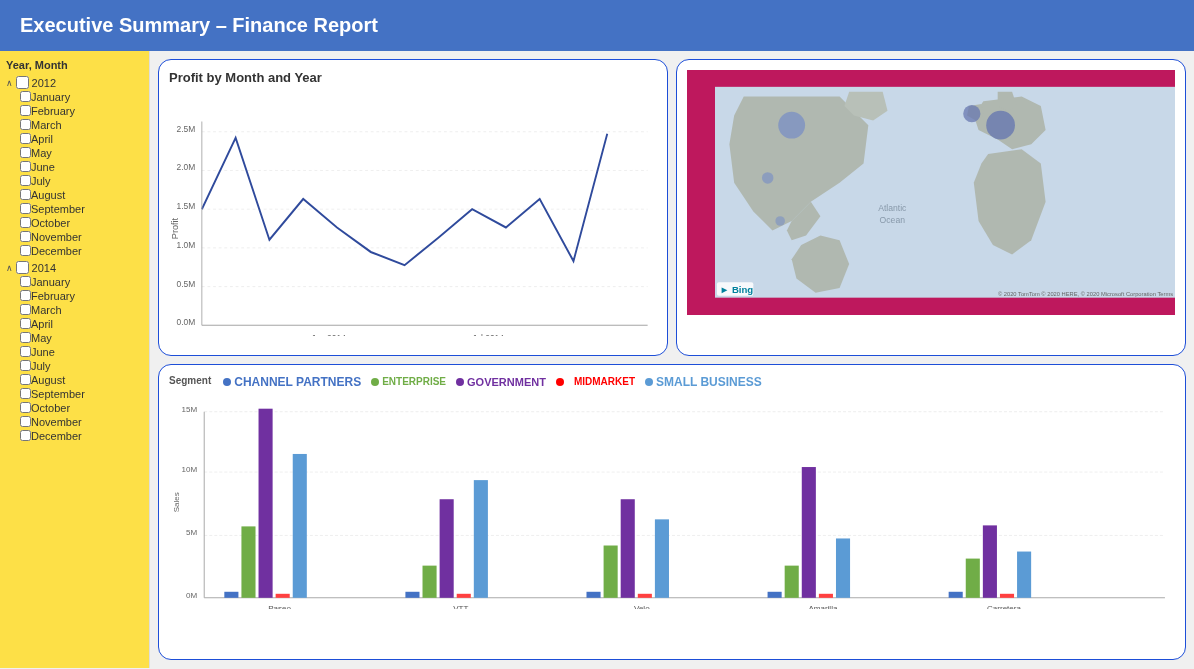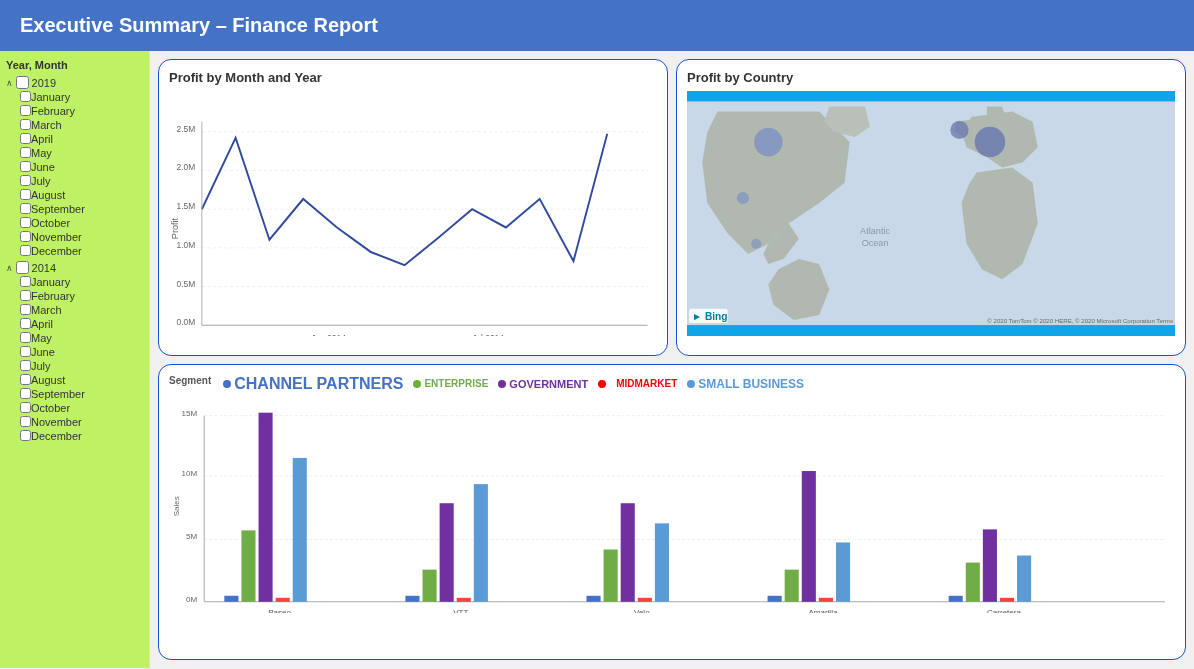--- a/index.html
+++ b/index.html
@@ -13,21 +13,21 @@
       font-weight: bold;
     }
 
     .main-content {
       display: flex;
       height: calc(100% - 52px);
     }
 
     .sidebar {
       width: 150px;
-      background: #bef264;
+      background: #fde047;
       padding: 8px 6px;
       overflow-y: auto;
       border-right: 1px solid #ddd;
       flex-shrink: 0;
     }
 
     .sidebar-title {
       font-size: 11px;
       font-weight: bold;
       color: #333;
@@ -95,23 +95,24 @@
     
     .line-chart-container {
       width: 100%;
       height: calc(100% - 30px);
     }
 
     
     .map-container {
       width: 100%;
       height: calc(100% - 30px);
-      background: #0ea5e9;
+      background: #be185d;
       position: relative;
       overflow: hidden;
+      padding-left: 28px;
     }
 
     
     .bar-chart-container {
       width: 100%;
       height: calc(100% - 60px);
     }
 
     .segment-legend {
       display: flex;
@@ -149,21 +150,21 @@
 
 <div class="main-content">
 
   <div class="sidebar">
     <div class="sidebar-title">Year, Month</div>
     <div id="sidebar-years-container">
         <div class="year-group">
           <div class="year-header">
             <span class="arrow">∧</span>
             <input type="checkbox" style="">
-            <span>2019</span>
+            <span>2012</span>
           </div>
           <div class="checkbox-item">
             <input type="checkbox" style="">
             <span>January</span>
           </div>
           <div class="checkbox-item">
             <input type="checkbox" style="">
             <span>February</span>
           </div>
           <div class="checkbox-item">
@@ -309,21 +310,20 @@
               467,42
             "></polyline>
 
           <line x1="35" y1="30" x2="35" y2="230" stroke="#aaa" stroke-width="1"></line>
           <line x1="35" y1="230" x2="510" y2="230" stroke="#aaa" stroke-width="1"></line>
         </svg>
       </div>
     </div>
 
     <div class="chart-card">
-      <div class="chart-title">Profit by Country</div>
       <div class="map-container">
         <svg width="100%" height="100%" viewBox="0 0 480 220">
 
           <rect width="480" height="220" fill="#c8d8e8"></rect>
 
           <polygon points="30,10 130,10 160,40 155,80 130,100 100,120 80,140 60,150 40,130 20,100 15,60 20,30" fill="#b0b8b0"></polygon>
 
           <polygon points="80,140 100,120 110,135 95,155 80,160 75,150" fill="#b0b8b0"></polygon>
 
           <polygon points="90,165 110,155 130,160 140,185 130,210 105,215 85,200 80,180" fill="#b0b8b0"></polygon>
@@ -358,21 +358,21 @@
         </svg>
       </div>
     </div>
 
     <div class="chart-card sales-chart-card">
       <div class="segment-legend">
         <span class="segment-label">Segment</span>
         <div id="legend-items-container" style="display:flex; gap:10px; flex-wrap:wrap;">
             <div class="legend-item">
               <div class="legend-dot" style="background:#4472C4"></div>
-              <span style="font-size:16px;color:#4472C4;font-weight:bold;">CHANNEL PARTNERS</span>
+              <span style="font-size:12px;color:#4472C4;font-weight:bold;">CHANNEL PARTNERS</span>
             </div>
             <div class="legend-item">
               <div class="legend-dot" style="background:#70AD47"></div>
               <span style="font-size:10px;color:#70AD47;font-weight:bold;">ENTERPRISE</span>
             </div>
             <div class="legend-item">
               <div class="legend-dot" style="background:#7030A0"></div>
               <span style="font-size:11px;color:#7030A0;font-weight:bold;">GOVERNMENT</span>
             </div>
             <div class="legend-item">

